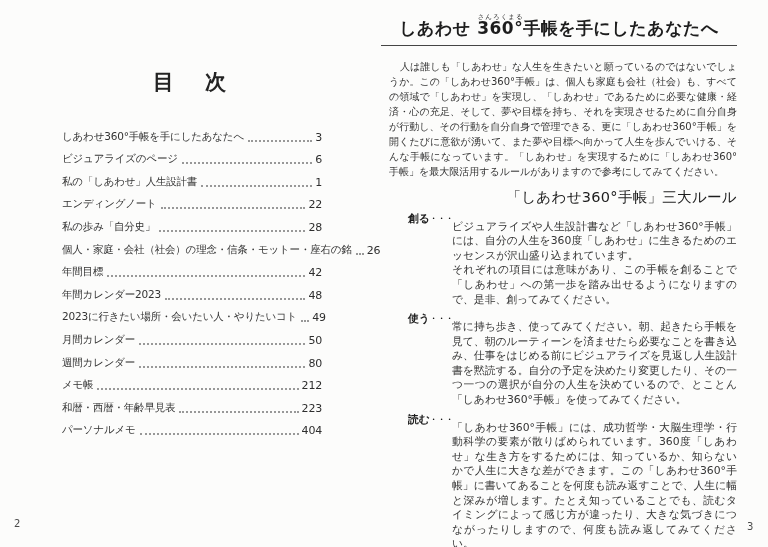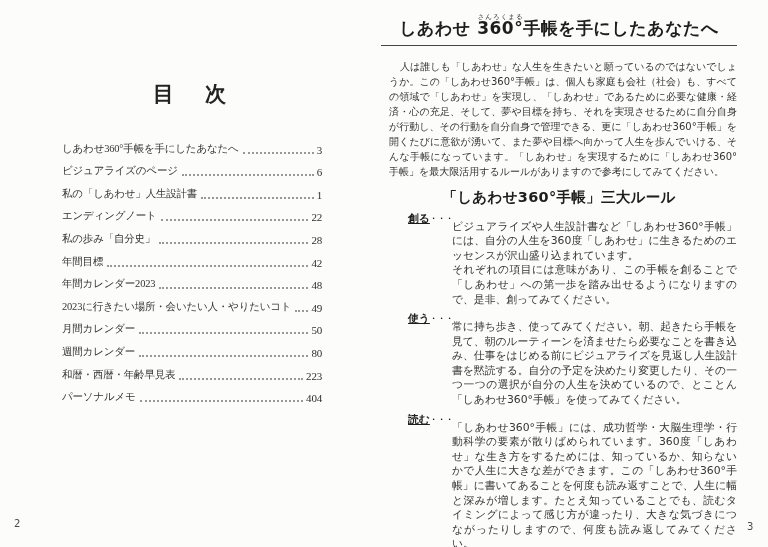--- a/index.html
+++ b/index.html
@@ -13,24 +13,23 @@
     height: 547px;
     background: #fcfcfb;
     font-family: "DejaVu Sans", sans-serif;
     color: #333;
     overflow: hidden;
   }
   
   .page-left {
     position: absolute;
     left: 62px;
-    top: 12px;
+    top: 0;
     width: 260px;
     height: 401px;
-    font-family: Liberation Serif, serif;
   }
   .toc-heading {
     margin: 68px 0 0 0;
     text-align: center;
     font-size: 21px;
     font-weight: bold;
     letter-spacing: 5px;
     color: #232323;
   }
   .toc-list {
@@ -95,43 +94,42 @@
   .intro-paragraph {
     margin: 13px 0 0 8px;
     font-size: 10px;
     line-height: 15px;
     text-align: justify;
     text-indent: 11px;
     color: #333;
   }
   .rules-heading {
     margin: 9px 0 5px 0;
-    text-align: center;
+    text-align: right;
     font-size: 14.5px;
-    font-weight: bold;
+    font-weight: normal;
     color: #1d1d1d;
     letter-spacing: 0.3px;
   }
   .rule-row {
     display: flex;
     align-items: flex-start;
     padding-left: 27px;
     margin-top: 5px;
     font-size: 10.8px;
     line-height: 14.6px;
   }
   .rule-label-wrap {
     flex: 0 0 auto;
     width: 44px;
     white-space: nowrap;
     color: #1d1d1d;
   }
   .rule-label {
     font-weight: bold;
-    text-decoration: underline;
   }
   .rule-dots {
     font-weight: bold;
     font-size: 7.5px;
     letter-spacing: 0.5px;
     vertical-align: 1px;
   }
   .rule-body {
     flex: 1 1 auto;
     text-align: justify;
@@ -181,20 +179,25 @@
     <span class="toc-leader"></span>
     <span class="toc-page">22</span>
   </li>
 
   <li class="toc-item">
     <span class="toc-label">私の歩み「自分史」</span>
     <span class="toc-leader"></span>
     <span class="toc-page">28</span>
   </li>
 
+  <li class="toc-item">
+    <span class="toc-label">個人・家庭・会社（社会）の理念・信条・モットー・座右の銘</span>
+    <span class="toc-leader"></span>
+    <span class="toc-page">26</span>
+  </li>
 
 
   <li class="toc-item">
     <span class="toc-label">年間目標</span>
     <span class="toc-leader"></span>
     <span class="toc-page">42</span>
   </li>
 
   <li class="toc-item">
     <span class="toc-label">年間カレンダー2023</span>
@@ -213,20 +216,25 @@
     <span class="toc-leader"></span>
     <span class="toc-page">50</span>
   </li>
 
   <li class="toc-item">
     <span class="toc-label">週間カレンダー</span>
     <span class="toc-leader"></span>
     <span class="toc-page">80</span>
   </li>
 
+  <li class="toc-item">
+    <span class="toc-label">メモ帳</span>
+    <span class="toc-leader"></span>
+    <span class="toc-page">212</span>
+  </li>
 
 
   <li class="toc-item">
     <span class="toc-label">和暦・西暦・年齢早見表</span>
     <span class="toc-leader"></span>
     <span class="toc-page">223</span>
   </li>
 
   <li class="toc-item">
     <span class="toc-label">パーソナルメモ</span>

